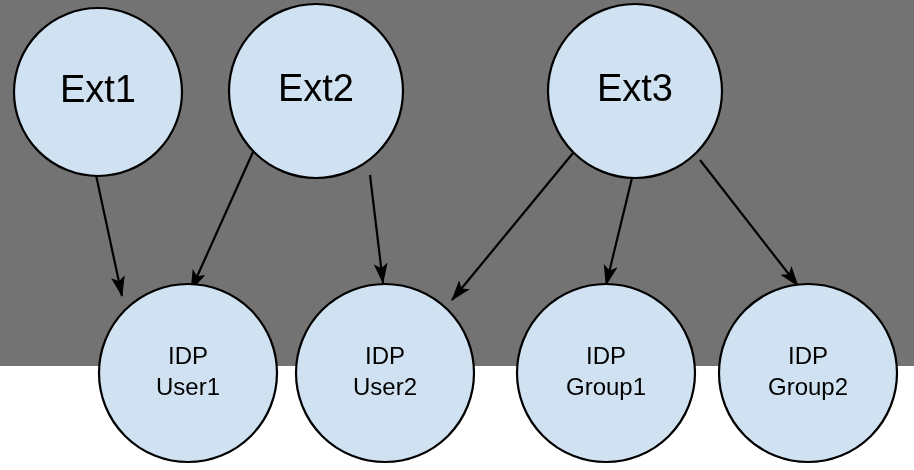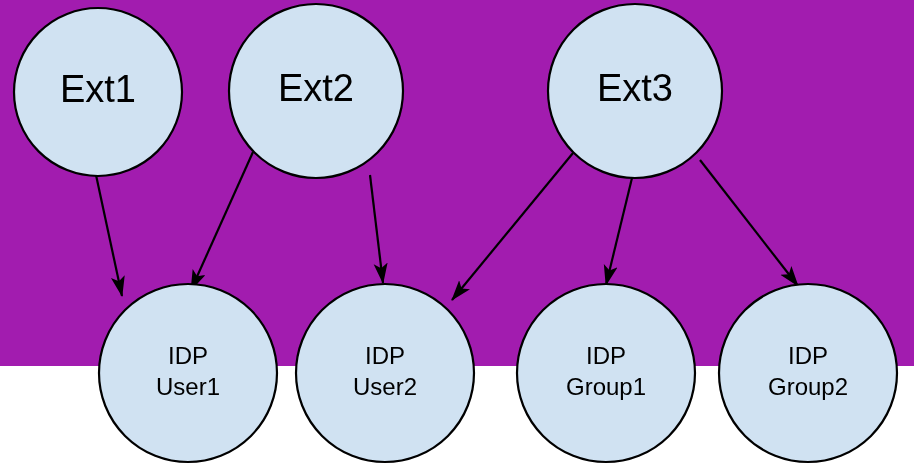--- a/index.html
+++ b/index.html
@@ -10,21 +10,21 @@
   body {
     width: 914px;
     height: 470px;
     font-family: "Liberation Sans", sans-serif;
     overflow: hidden;
   }
   #diagram-root {
     position: relative;
     width: 914px;
     height: 366px;
-    background: #a21caf;
+    background: #737373;
   }
   #diagram-svg {
     position: absolute;
     top: 0;
     left: 0;
     width: 914px;
     height: 470px;
     display: block;
   }
   .node-circle {

